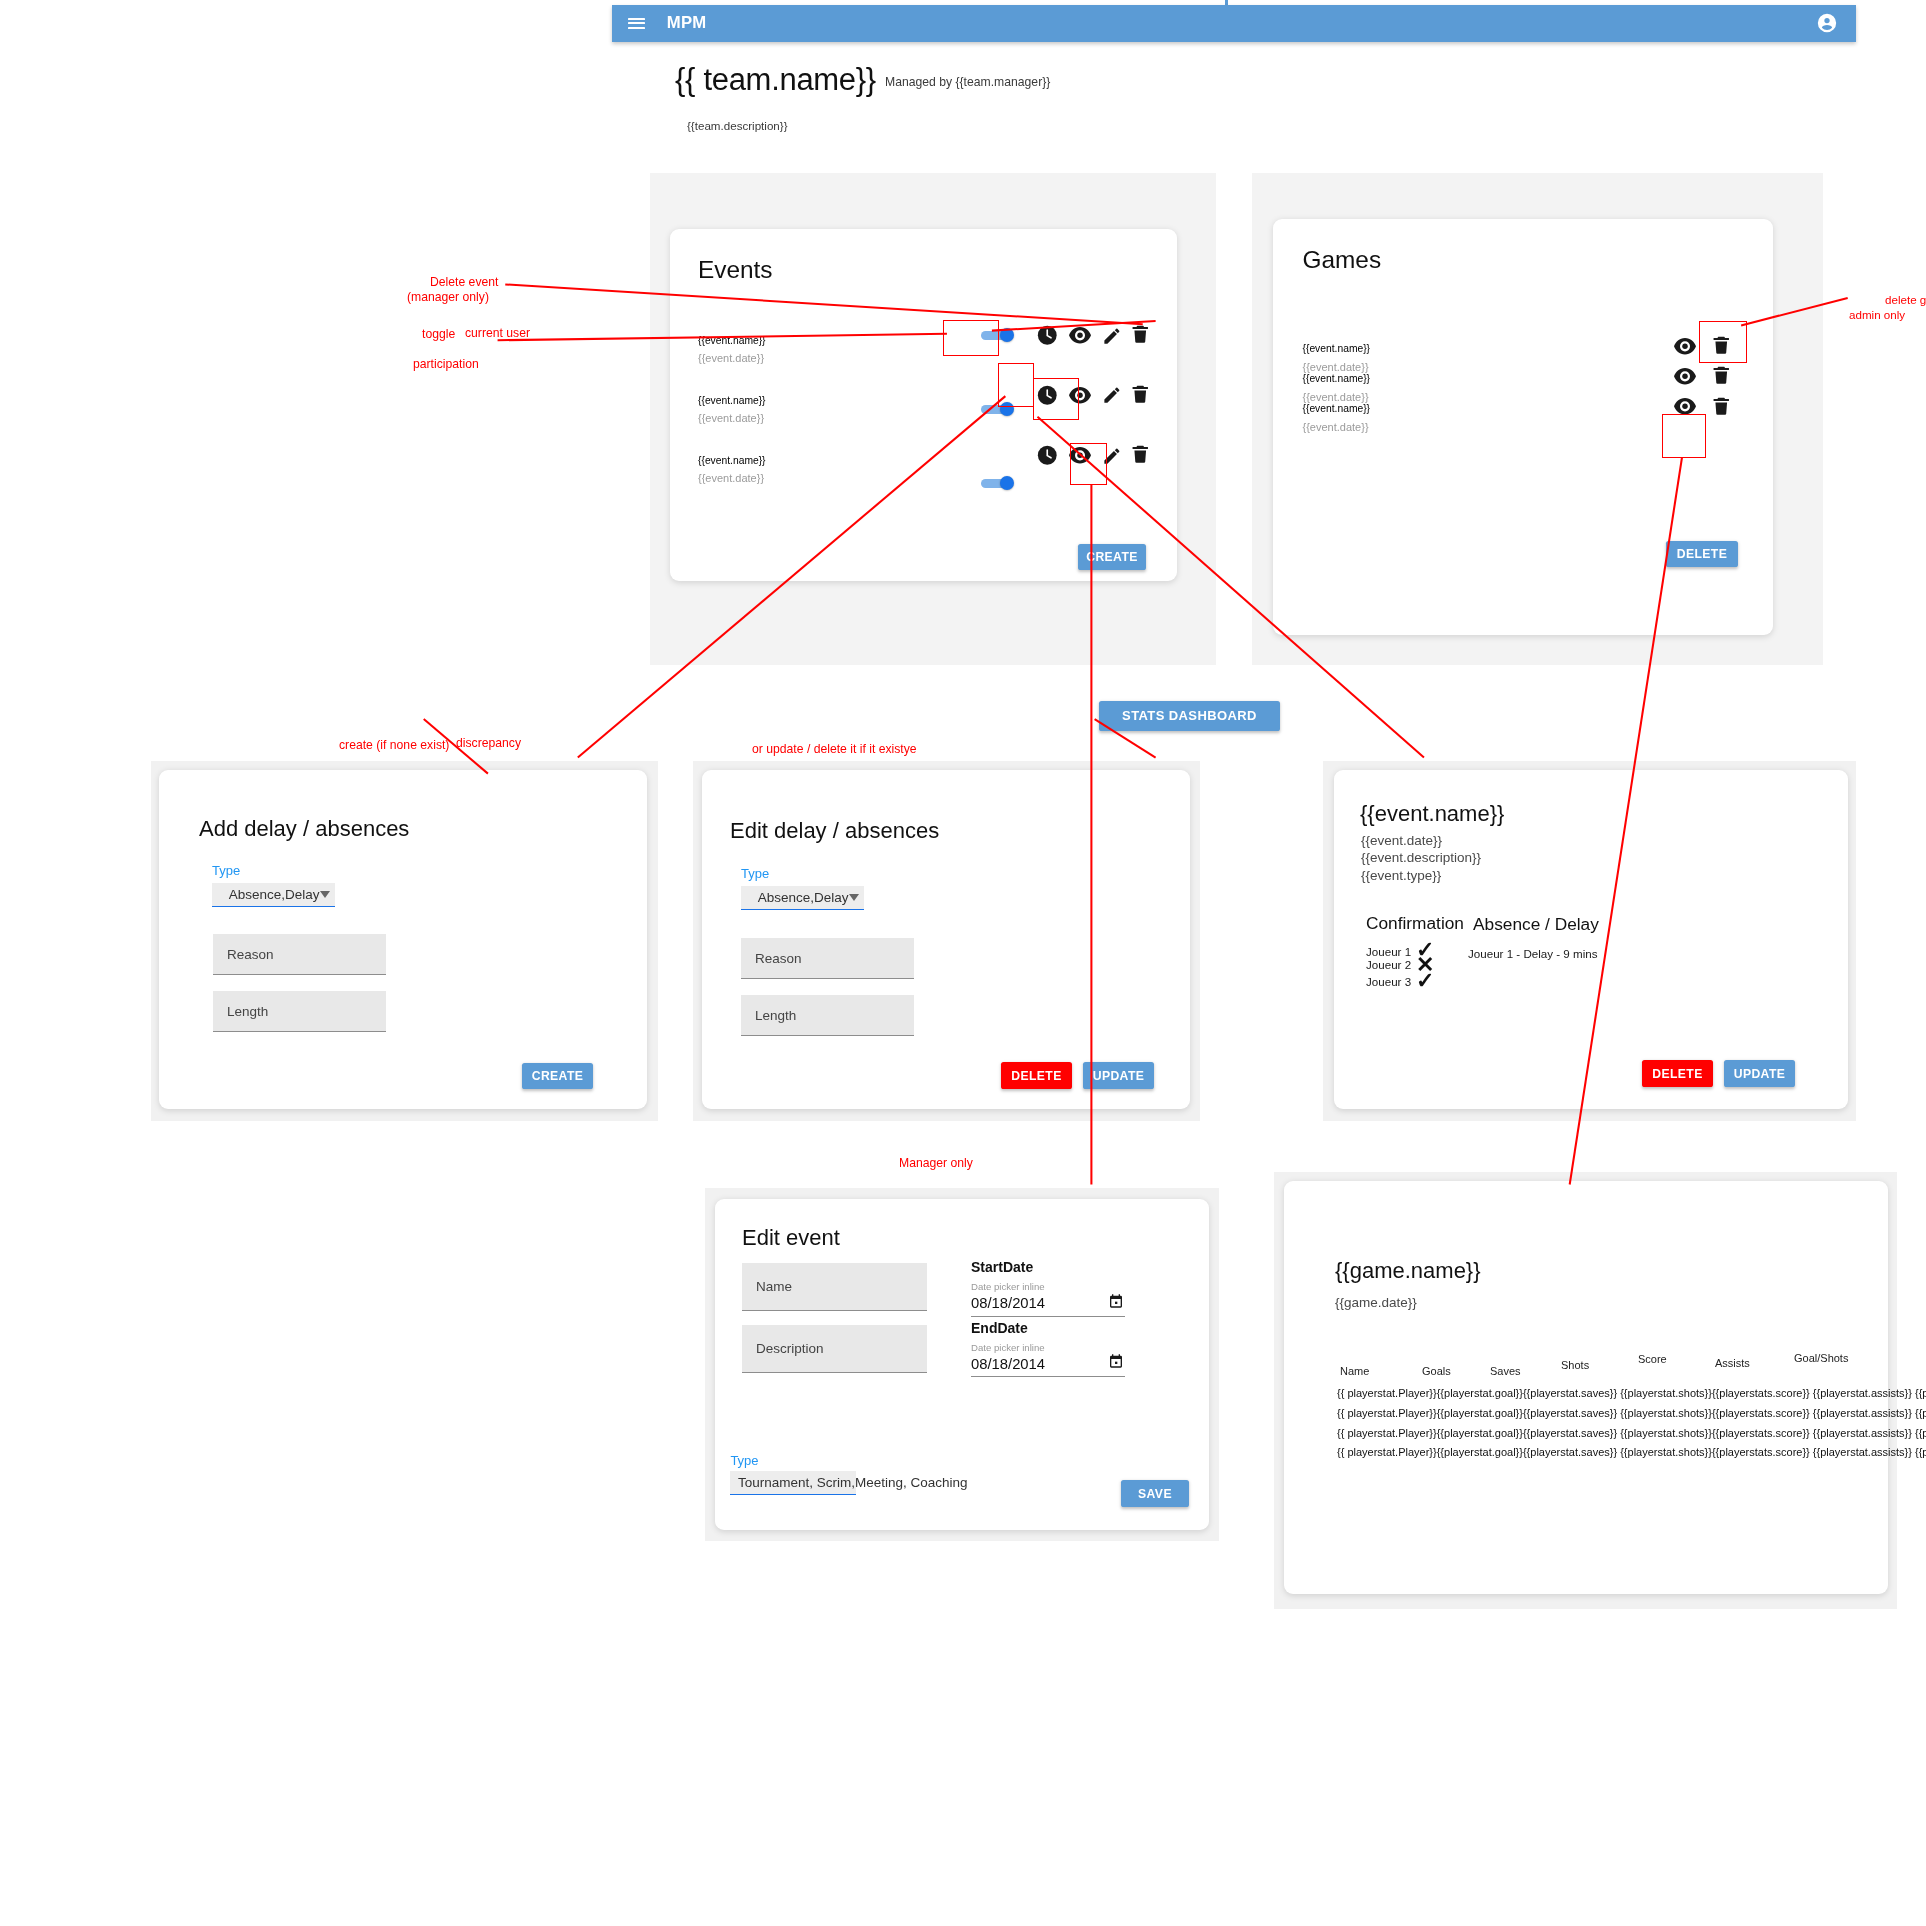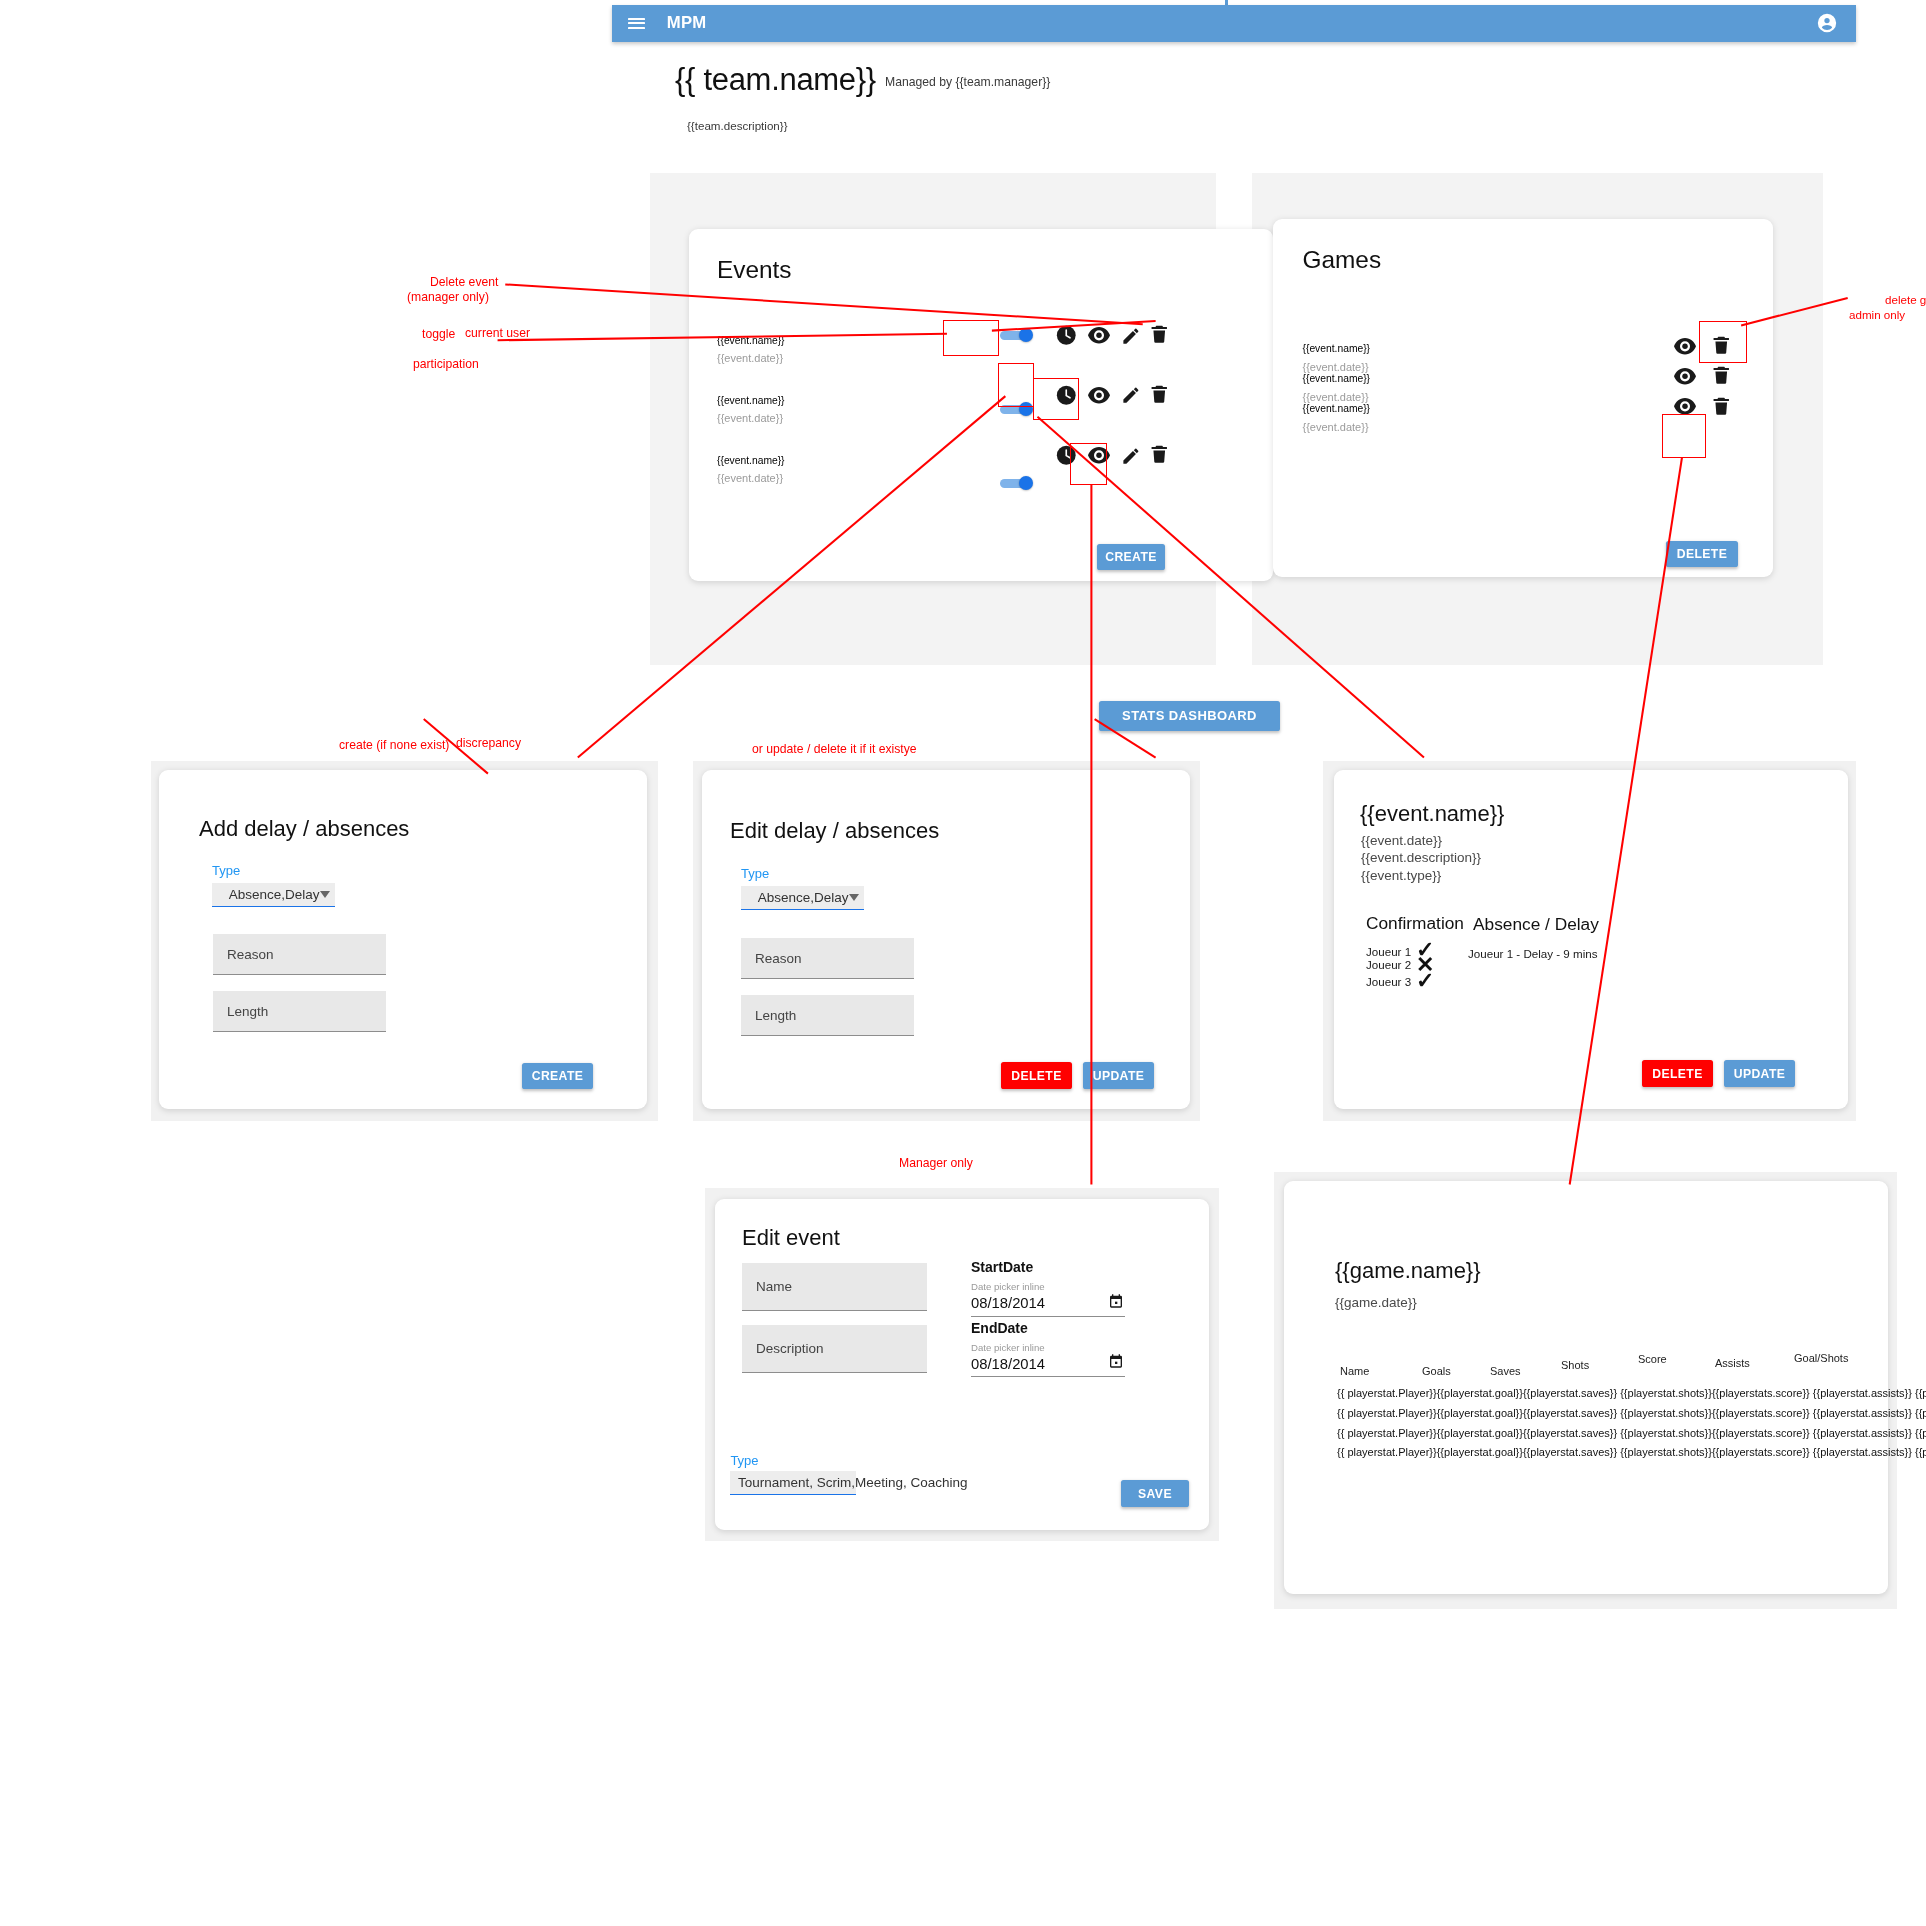--- a/index.html
+++ b/index.html
@@ -39,22 +39,22 @@
   
   .grey-panel { background:#f3f3f3; }
   #panel-events { left:650px; top:173px; width:566px; height:492px; }
   #panel-games  { left:1252px; top:173px; width:571px; height:492px; }
 
   
   .card {
     background:#fff; border-radius:9px;
     box-shadow:0 1.3px 6.4px rgba(0,0,0,.13);
   }
-  #card-events { left:689px; top:229px; width:584px; height:352px; }
-  #card-games  { left:1273px; top:219px; width:500px; height:358px; }
+  #card-events { left:670px; top:229px; width:507px; height:352px; }
+  #card-games  { left:1273px; top:219px; width:500px; height:416px; }
   #card-add-delay { left:159px; top:770px; width:488px; height:339px; }
   #card-edit-delay { left:702px; top:770px; width:488px; height:339px; }
   #card-event-detail { left:1334px; top:770px; width:514px; height:339px; }
   #card-edit-event { left:715px; top:1199px; width:494px; height:331px; }
   #card-game-stats { left:1284px; top:1181px; width:604px; height:413px; }
 
   .card-outer { background:#f1f1f1; }
   #outer-add-delay { left:151px; top:761px; width:507px; height:360px; }
   #outer-edit-delay { left:693px; top:761px; width:507px; height:360px; }
   #outer-event-detail { left:1323px; top:761px; width:533px; height:360px; }

